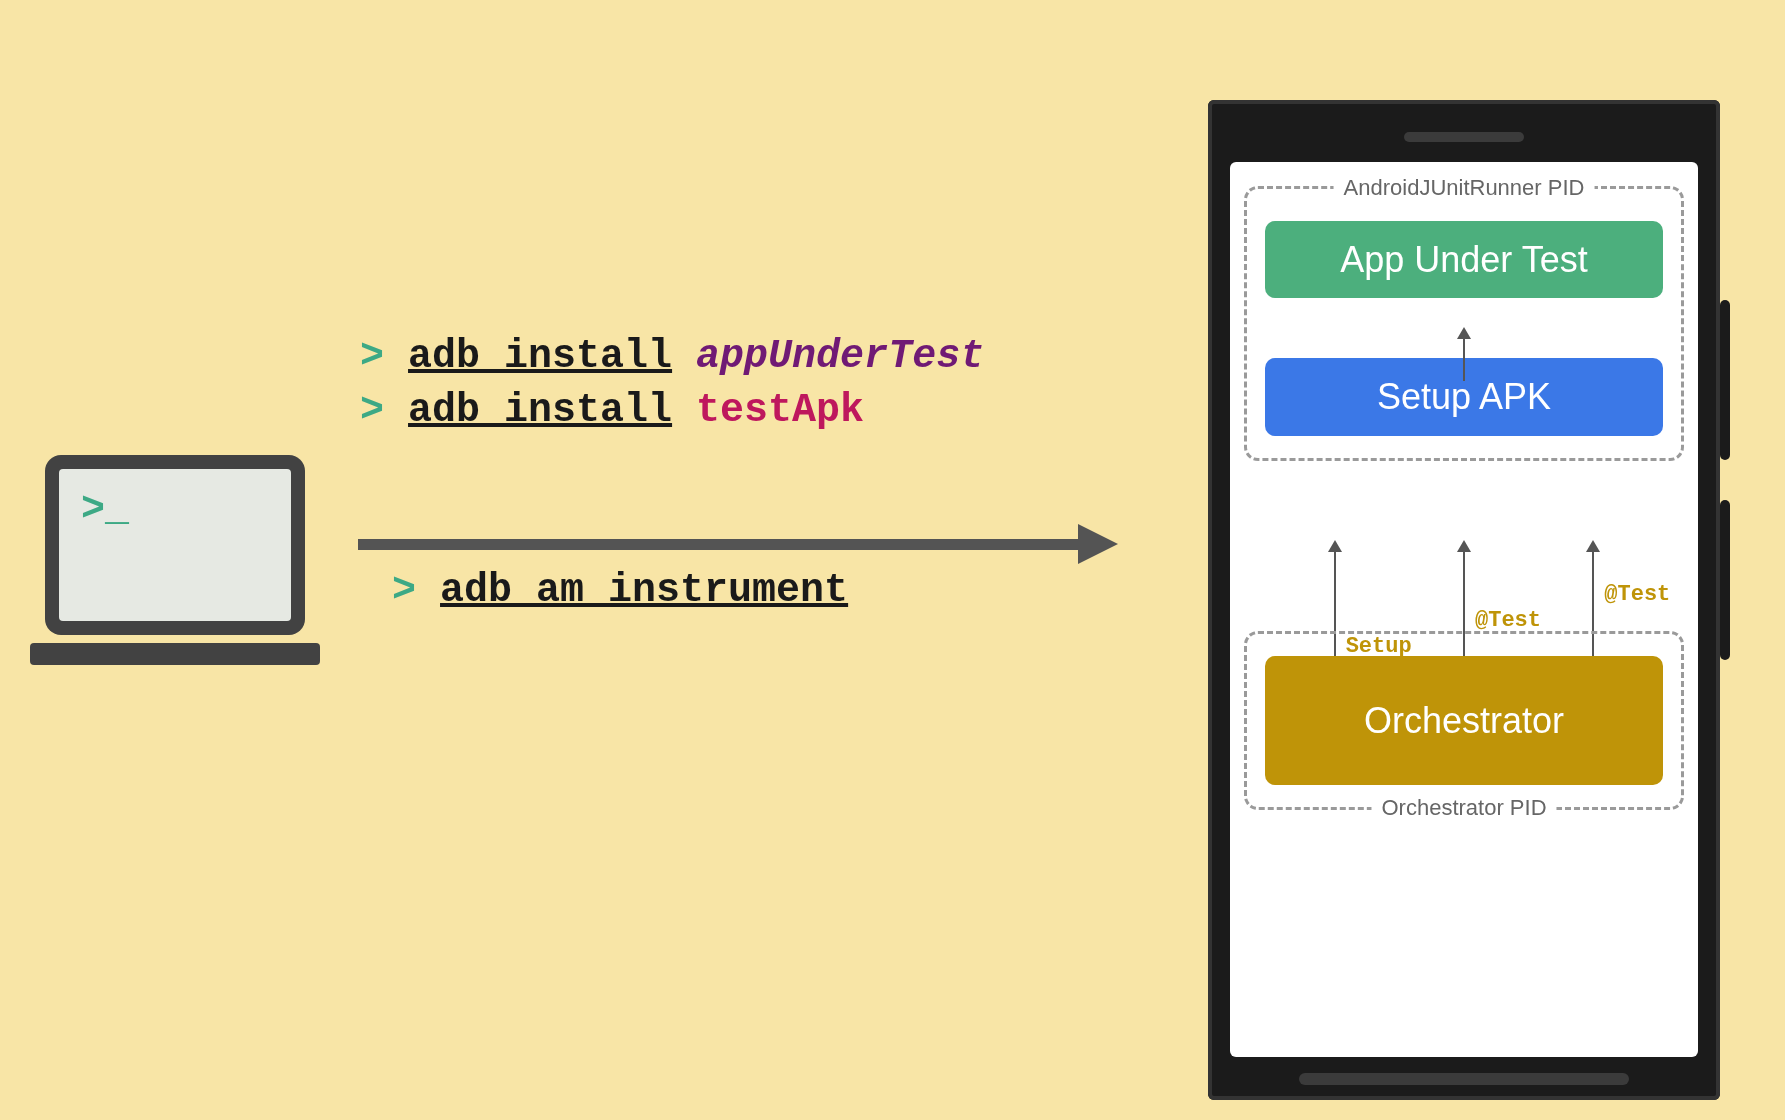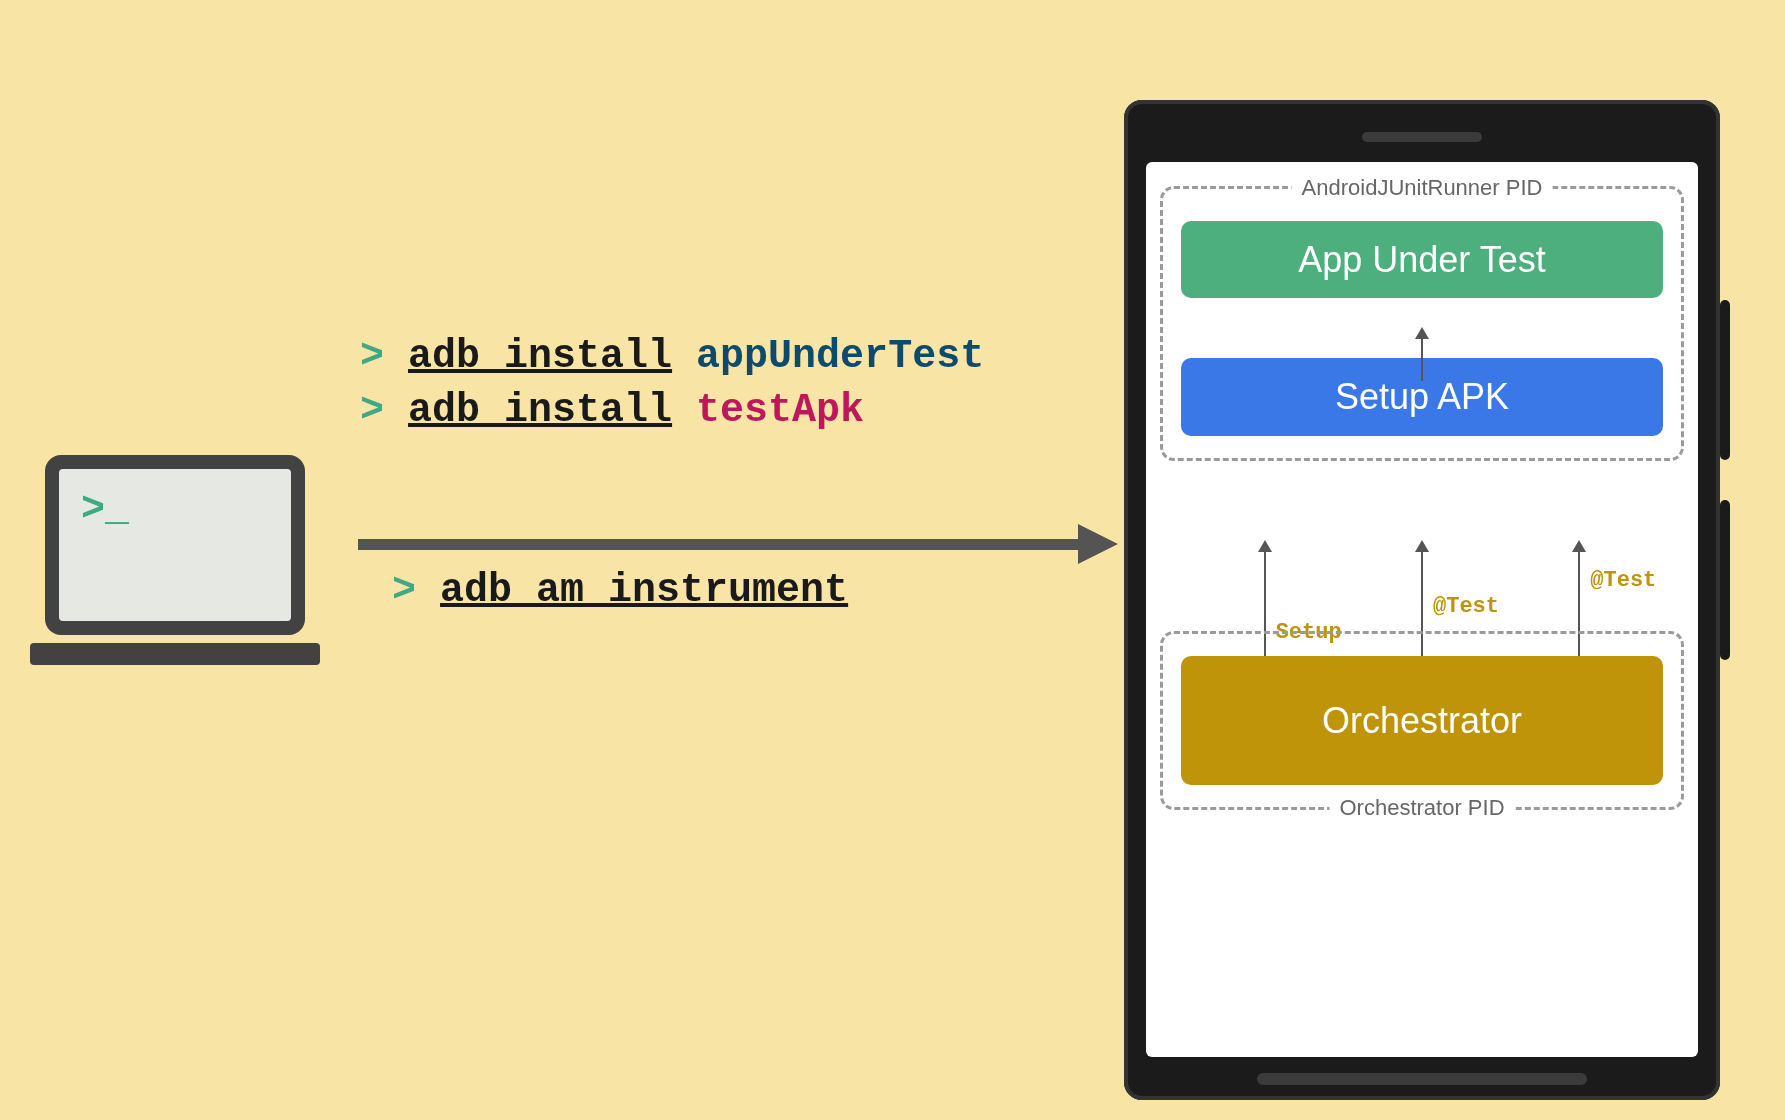--- a/index.html
+++ b/index.html
@@ -53,21 +53,21 @@
     left: 360px;
     top: 330px;
     font-family: "Courier New", monospace;
     font-size: 40px;
     line-height: 1.35;
     font-weight: 600;
   }
   .commands .row { white-space: nowrap; }
   .prompt { color: #3da985; font-weight: bold; }
   .cmd { color: #1a1a1a; text-decoration: underline; }
-  .arg-green { color: #0c4a6e; }
+  .arg-green { color: #701a75; font-style: italic; }
   .arg-blue  { color: #be185d; }
   .arg-gold  { color: #b88d08; }
 
   
   .big-arrow {
     position: absolute;
     left: 358px;
     top: 524px;
     width: 760px;
     height: 40px;
@@ -98,24 +98,24 @@
     font-size: 40px;
     font-weight: 600;
     margin-left: 32px;
   }
 
   
   .phone {
     position: absolute;
     right: 65px;
     top: 100px;
-    width: 596px;
+    width: 512px;
     height: 1000px;
     background: #1b1b1b;
-    border-radius: 18px;
+    border-radius: 6px;
     padding: 22px 22px 34px 22px;
     box-shadow: inset 0 0 0 4px #333;
   }
   .phone::after { 
     content: "";
     position: absolute;
     right: -10px;
     top: 200px;
     width: 10px;
     height: 160px;
@@ -227,20 +227,21 @@
   .dbl-arrow::before { top: -10px; border-bottom: 12px solid #555; }
   .dbl-arrow::after  { bottom: -10px; border-top: 12px solid #555; }
   .dbl-arrow .lbl {
     position: absolute;
     left: 12px;
     font-family: "Courier New", monospace;
     font-size: 22px;
     font-weight: bold;
     color: #bf9408;
     white-space: nowrap;
+    margin-top: 14px;
   }
   .dbl-arrow:nth-child(1) .lbl { top: 70px; }
   .dbl-arrow:nth-child(2) .lbl { top: 44px; }
   .dbl-arrow:nth-child(3) .lbl { top: 18px; }
 
 </style>
 </head>
 <body>
 
 <div class="laptop">

